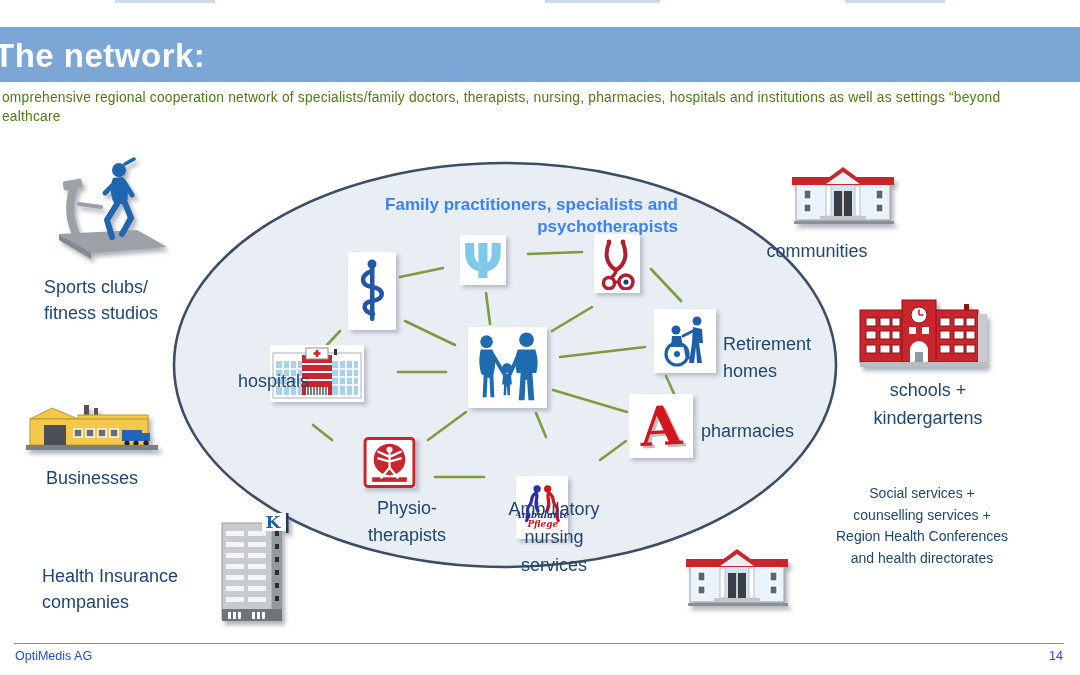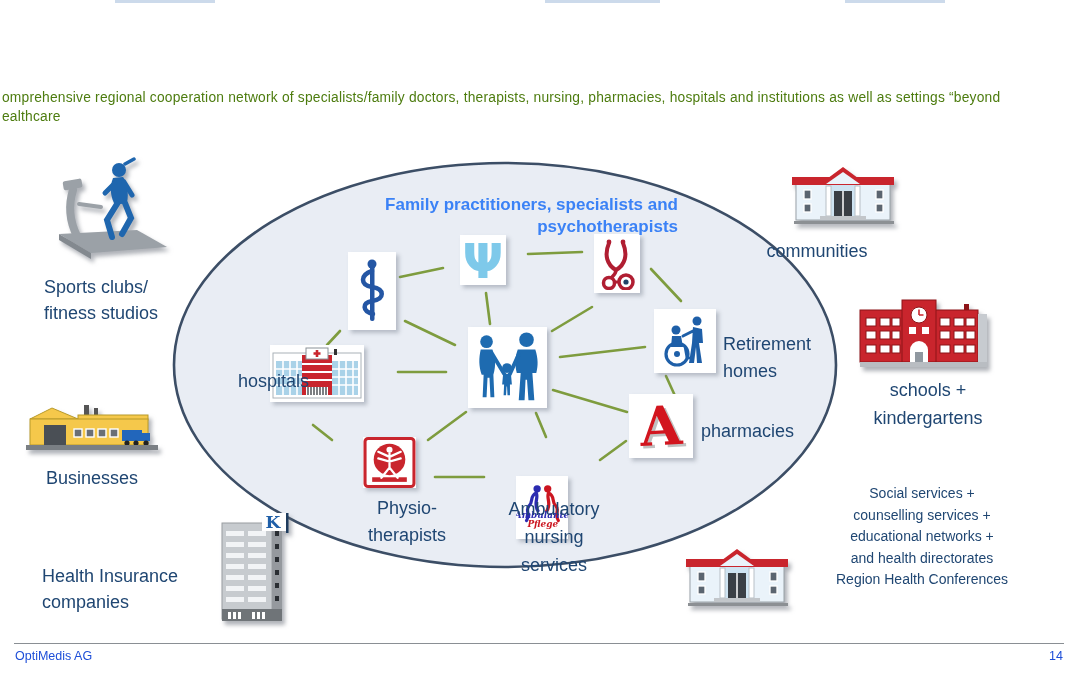--- a/index.html
+++ b/index.html
@@ -38,20 +38,23 @@
 </style>
 </head>
 <body>
 
 <div class="slide">
 
   <div class="edge-artifact" style="left:115px;width:100px;"></div>
   <div class="edge-artifact" style="left:545px;width:115px;"></div>
   <div class="edge-artifact" style="left:845px;width:100px;"></div>
 
+  <div class="title-bar">
+    <h1>The network:</h1>
+  </div>
   <div class="subtitle">
     <div>omprehensive regional cooperation network of specialists/family doctors,  therapists, nursing, pharmacies, hospitals and institutions as well as settings “beyond</div>
     <div>ealthcare</div>
   </div>
 
   <svg class="net-svg" width="1080" height="675">
     <ellipse cx="505" cy="365" rx="331" ry="202" fill="#E9EDF4" stroke="#3C4E66" stroke-width="2.6"></ellipse>
     <g stroke="#7E9C3E" stroke-width="2.6" stroke-linecap="round">
       <line x1="455" y1="345" x2="405" y2="321"></line>
       <line x1="490" y1="324" x2="486" y2="293"></line>
@@ -352,22 +355,21 @@
         <rect x="12" y="40" width="7" height="8"></rect>
       <rect x="84" y="26" width="7" height="9"></rect>
         <rect x="84" y="40" width="7" height="8"></rect>
     </g>
     <rect x="28" y="52" width="46" height="4" fill="#C2C6CA"></rect>
     <rect x="2" y="57" width="100" height="3" fill="#8C9094"></rect>
   </svg>
   <div class="lbl center" style="left:797px;top:483px;width:250px;font-size:14px;line-height:21.5px;">
     <div>Social services +</div>
     <div>counselling services  +</div>
-    <div>educational networks +</div>
+    <div>Region Health Conferences</div>
     <div>and health directorates</div>
-    <div>Region Health Conferences</div>
   </div>
 
   <div class="footer-line"></div>
   <div class="footer-txt" style="left:15px;">OptiMedis AG</div>
   <div class="footer-txt" style="right:17px;">14</div>
 
 </div>
 
 </body></html>

